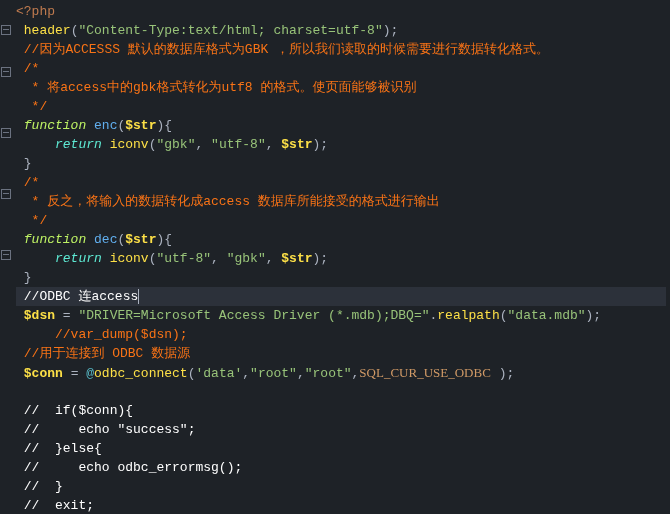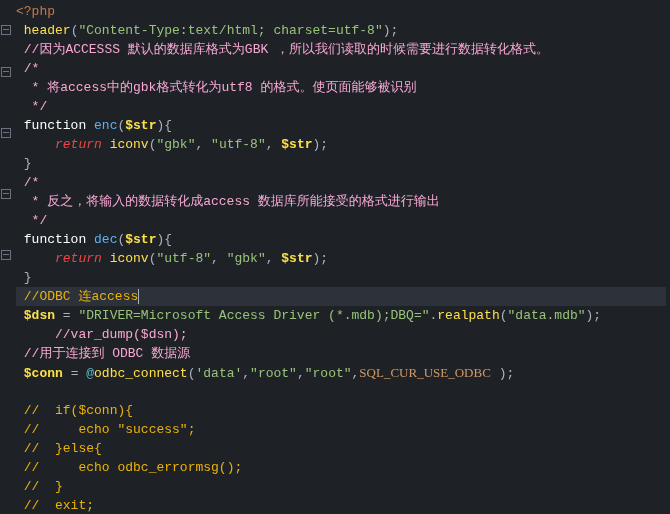--- a/index.html
+++ b/index.html
@@ -51,29 +51,29 @@
       position: relative;
     }
     .line {
       height: 19px;
       white-space: pre;
     }
     .line.highlighted {
       background: #2c313a;
     }
     .php-tag { color: #c07b4f; margin-top: 34px; }
-    .keyword { color: #ef4444; font-style: italic; }
-    .keyword-italic { color: #ffffff; }
+    .keyword { color: #5eead4; font-style: italic; }
+    .keyword-italic { color: #bef264; font-style: italic; }
     .function-name { color: #61afef; text-align: center; }
     .builtin-call { color: #fde047; }
     .string { color: #98c379; }
     .variable { color: #fde047; font-weight: bold; }
     .constant { color: #d19a66; font-family: Liberation Serif, serif; }
-    .comment { color: #f9a8d4; }
-    .comment-gray { color: #eab308; }
+    .comment { color: #f97316; }
+    .comment-gray { color: #ffffff; }
     .punctuation { color: #abb2bf; }
     .at-op { color: #56b6c2; }
     .cursor {
       display: inline-block;
       width: 1px;
       height: 15px;
       background: #abb2bf;
       vertical-align: middle;
     }
   </style>

